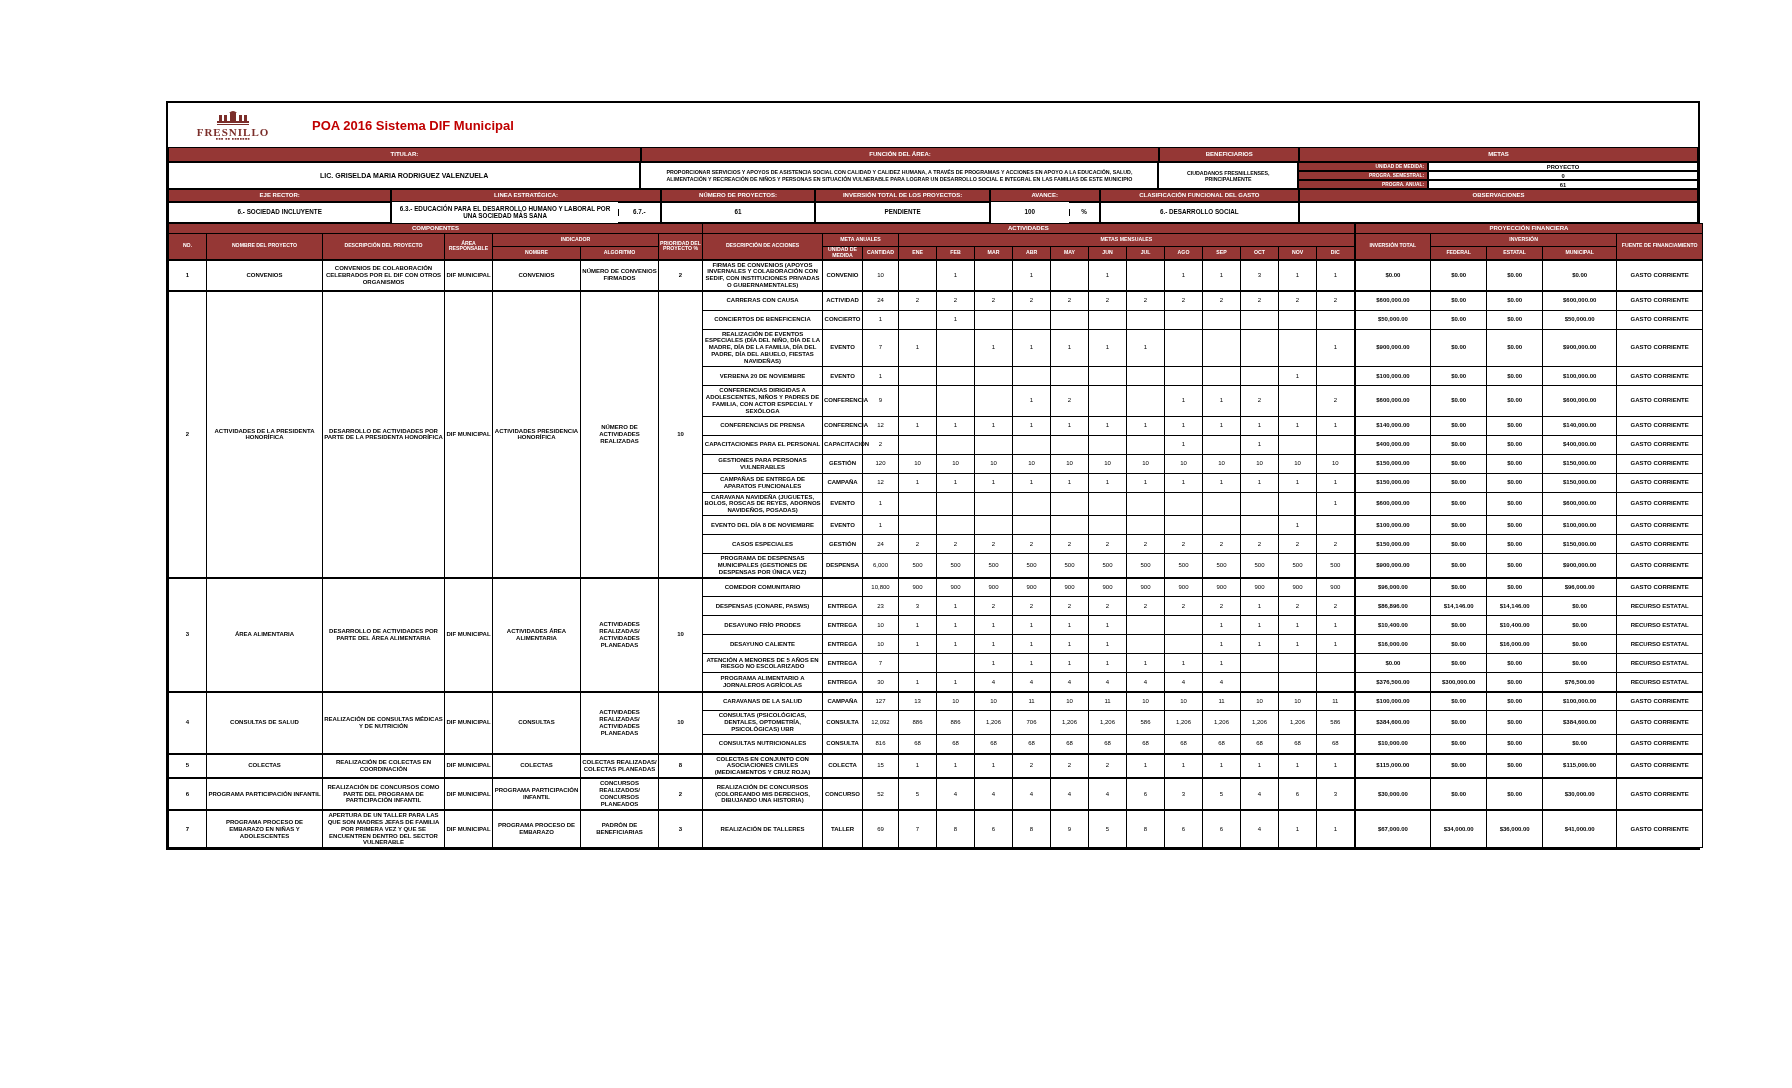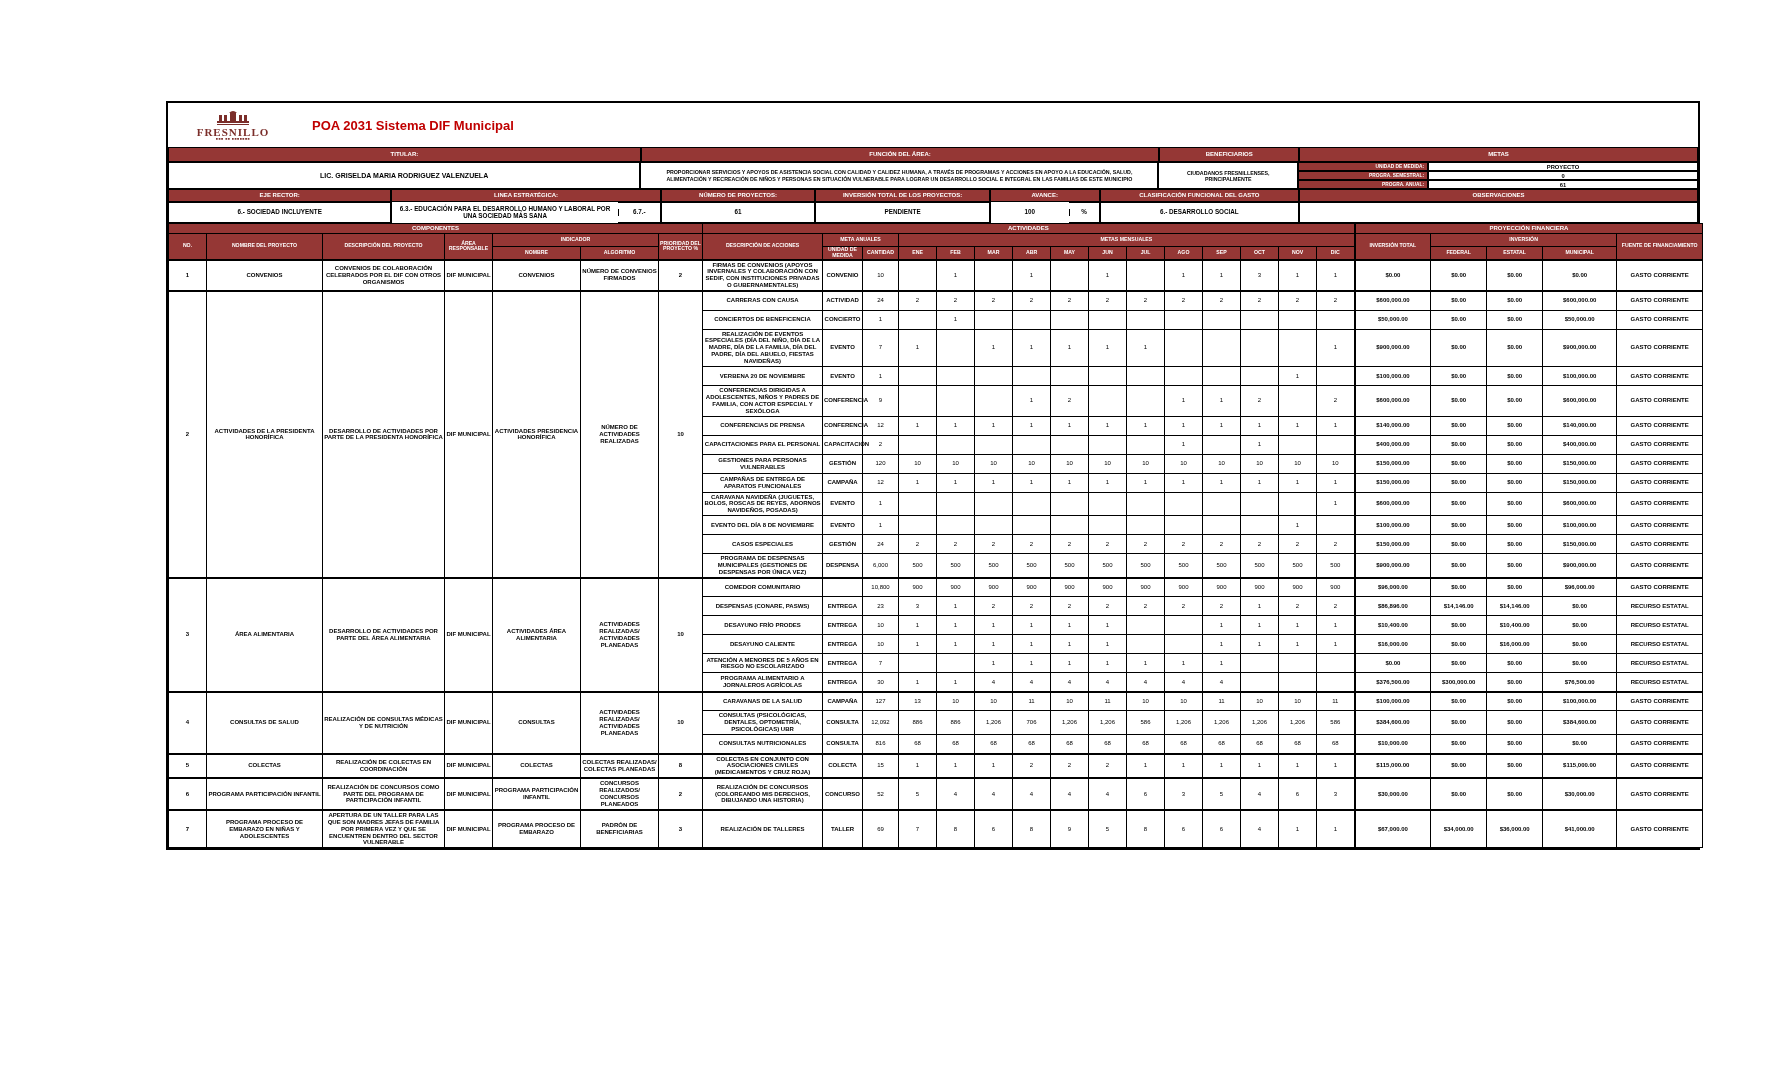--- a/index.html
+++ b/index.html
@@ -89,21 +89,21 @@
           <rect x="14" y="2" width="6" height="8" fill="#7b2e2a"></rect>
           <rect x="23" y="4" width="3" height="6" fill="#7b2e2a"></rect>
           <rect x="28" y="4" width="3" height="6" fill="#7b2e2a"></rect>
           <path d="M13 2 Q17 -2 21 2 Z" fill="#7b2e2a"></path>
           <rect x="1" y="13" width="32" height="1" fill="#7b2e2a"></rect>
         </svg>
       </span>
       <span class="logo-text">FRESNILLO</span>
       <span class="logo-sub">■■■ ■■ ■■■■■■■</span>
     </div>
-    <div class="doc-title">POA 2031 Sistema DIF Municipal</div>
+    <div class="doc-title">POA 2016 Sistema DIF Municipal</div>
   </div>
 
   <div class="bandrow">
     <div class="band w-titular">TITULAR:</div>
     <div class="band w-funcion">FUNCIÓN DEL ÁREA:</div>
     <div class="band w-benef">BENEFICIARIOS</div>
     <div class="band w-metas">METAS</div>
   </div>
 
   <div class="valrow">

